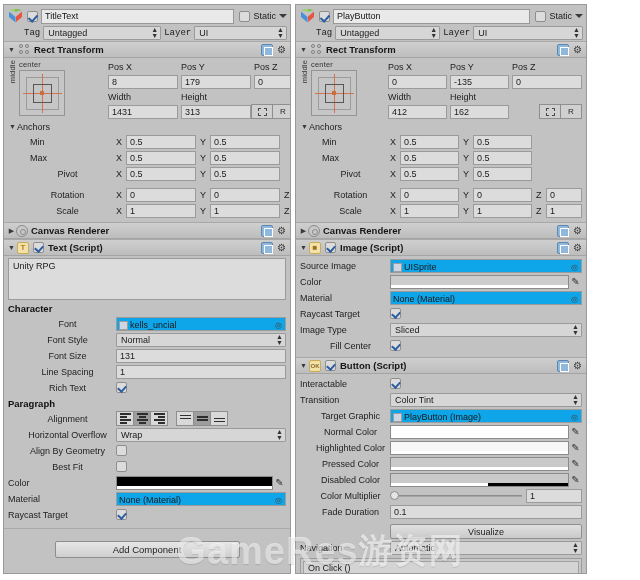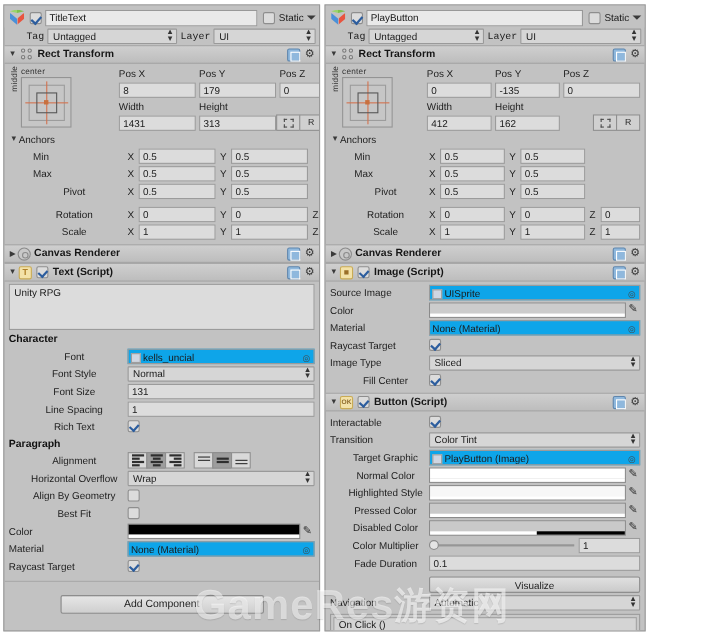--- a/index.html
+++ b/index.html
@@ -732,21 +732,21 @@
         <span class="label lbl-w-r indent1">Normal Color</span>
         <span class="color-swatch" style="flex:1 1 auto">
           <i class="main" style="background:#ffffff"></i>
           <i class="alpha">
               <b style="flex:1;background:#ffffff"></b>
             </i>
         </span>
         <span class="eyedrop">✎</span>
       </div>
       <div class="row">
-        <span class="label lbl-w-r indent1">Highlighted Style</span>
+        <span class="label lbl-w-r indent1">Highlighted Color</span>
         <span class="color-swatch" style="flex:1 1 auto">
           <i class="main" style="background:#f7f7f7"></i>
           <i class="alpha">
               <b style="flex:1;background:#ffffff"></b>
             </i>
         </span>
         <span class="eyedrop">✎</span>
       </div>
       <div class="row">
         <span class="label lbl-w-r indent1">Pressed Color</span>

